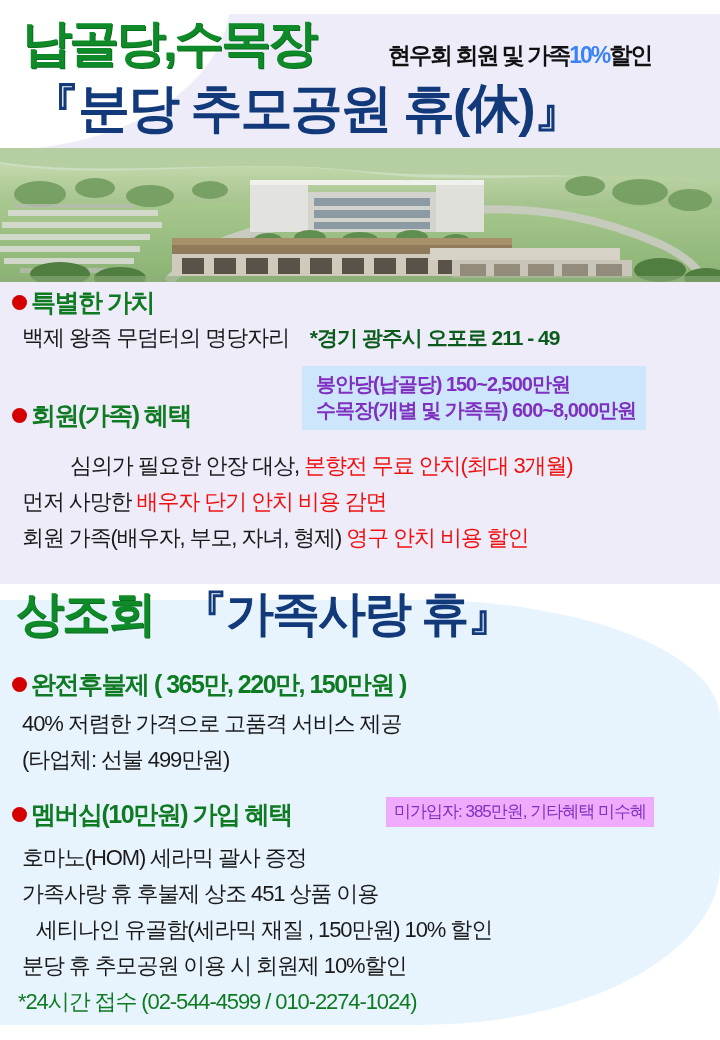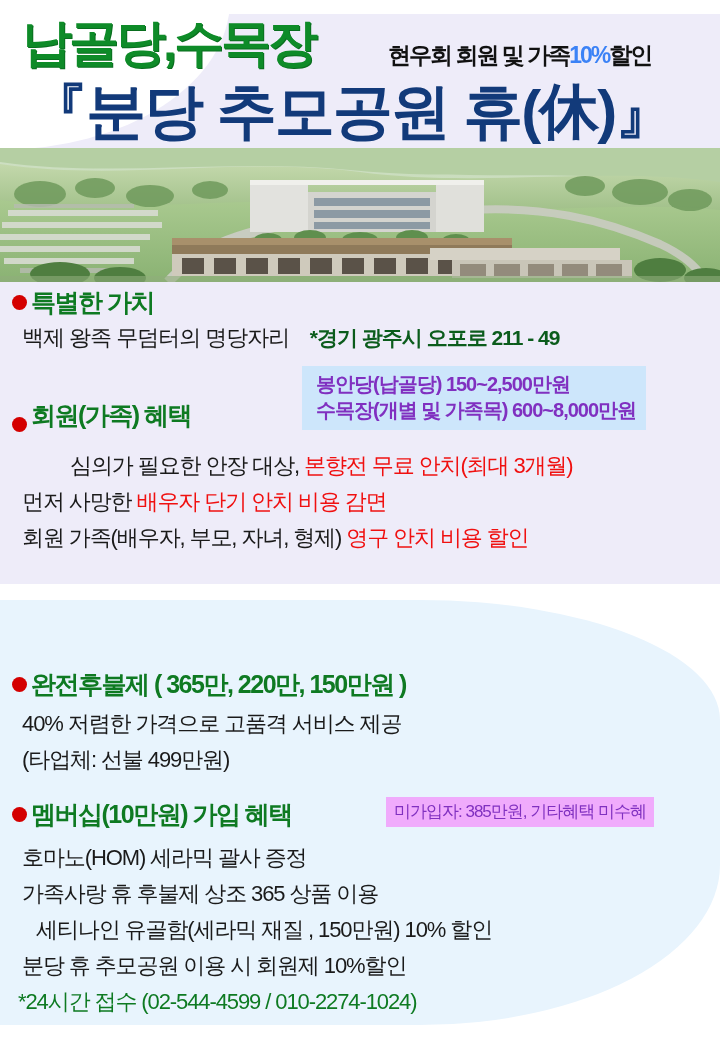--- a/index.html
+++ b/index.html
@@ -38,21 +38,21 @@
     white-space:nowrap;
   }
   .title-note{
     position:absolute;left:388px;top:40px;
     font-size:23px;font-weight:bold;color:#111111;
     letter-spacing:-2px;white-space:nowrap;
   }
   .title-note .pct{color:#3b82f6;}
   .title2{
     position:absolute;left:28px;top:82px;
-    font-size:60px;font-weight:bold;color:#123a7a;
+    font-size:52px;font-weight:bold;color:#123a7a;
     letter-spacing:-2px;line-height:1;
     white-space:nowrap;
   }
 
   
   .photo{
     position:absolute;left:0;top:148px;width:720px;height:134px;
     overflow:hidden;z-index:3;
   }
   .photo svg{display:block;width:720px;height:134px;}
@@ -250,21 +250,21 @@
     <div style="position:absolute;left:12px;top:0;" class="blk-head">
       <span class="dot"></span>
       <span>특별한 가치</span>
     </div>
 
     <div style="position:absolute;left:22px;top:37px;white-space:nowrap;">
       <span class="row-value">백제 왕족 무덤터의 명당자리</span>
       <span class="addr" style="margin-left:16px;">*경기 광주시 오포로 211 - 49</span>
     </div>
 
-    <div style="position:absolute;left:12px;top:113px;align-items:flex-end;" class="blk-head">
+    <div style="position:absolute;left:12px;top:113px;" class="blk-head">
       <span class="dot"></span>
       <span>회원(가족) 혜택</span>
     </div>
 
     <div style="position:absolute;left:22px;top:164px;margin-left:48px;">
       <span class="benefit-line">심의가 필요한 안장 대상, </span><span class="benefit-line red">본향전 무료 안치(최대 3개월)</span>
     </div>
     <div style="position:absolute;left:22px;top:200px;">
       <span class="benefit-line">먼저 사망한 </span><span class="benefit-line red">배우자 단기 안치 비용 감면</span>
     </div>
@@ -275,38 +275,41 @@
 
   <div class="pricebox">
     <div>봉안당(납골당) 150~2,500만원</div>
     <div>수목장(개별 및 가족목) 600~8,000만원</div>
   </div>
 
   <div class="sec2">
     <div class="sec2-bg"></div>
   </div>
 
+  <div class="title3">
+    <span class="g">상조회</span><span style="display:inline-block;width:26px;"></span><span class="b">『가족사랑 휴』</span>
+  </div>
 
   <div class="sec2-body">
 
     <div style="position:absolute;left:12px;top:0;" class="blk-head">
       <span class="dot"></span>
       <span>완전후불제 ( 365만,  220만, 150만원 )</span>
     </div>
 
     <div class="benefit-line" style="position:absolute;left:22px;top:40px;">40% 저렴한 가격으로 고품격 서비스 제공</div>
     <div class="benefit-line" style="position:absolute;left:22px;top:76px;">(타업체: 선불 499만원)</div>
 
     <div style="position:absolute;left:12px;top:130px;" class="blk-head">
       <span class="dot"></span>
       <span>멤버십(10만원) 가입 혜택</span>
     </div>
 
     <div class="benefit-line" style="position:absolute;left:22px;top:174px;">호마노(HOM) 세라믹 괄사 증정</div>
-    <div class="benefit-line" style="position:absolute;left:22px;top:210px;">가족사랑 휴 후불제 상조 365 상품 이용</div>
+    <div class="benefit-line" style="position:absolute;left:22px;top:210px;">가족사랑 휴 후불제 상조 451 상품 이용</div>
     <div class="benefit-line" style="position:absolute;left:36px;top:246px;">세티나인 유골함(세라믹 재질 , 150만원) 10% 할인</div>
     <div class="benefit-line" style="position:absolute;left:22px;top:282px;">분당 휴 추모공원 이용 시 회원제 10%할인</div>
     <div class="benefit-line green-txt" style="position:absolute;left:18px;top:318px;">*24시간 접수 (02-544-4599 / 010-2274-1024)</div>
   </div>
 
   <div class="notebadge">미가입자: 385만원, 기타혜택 미수혜</div>
 
 </div>
 
 </body></html>

